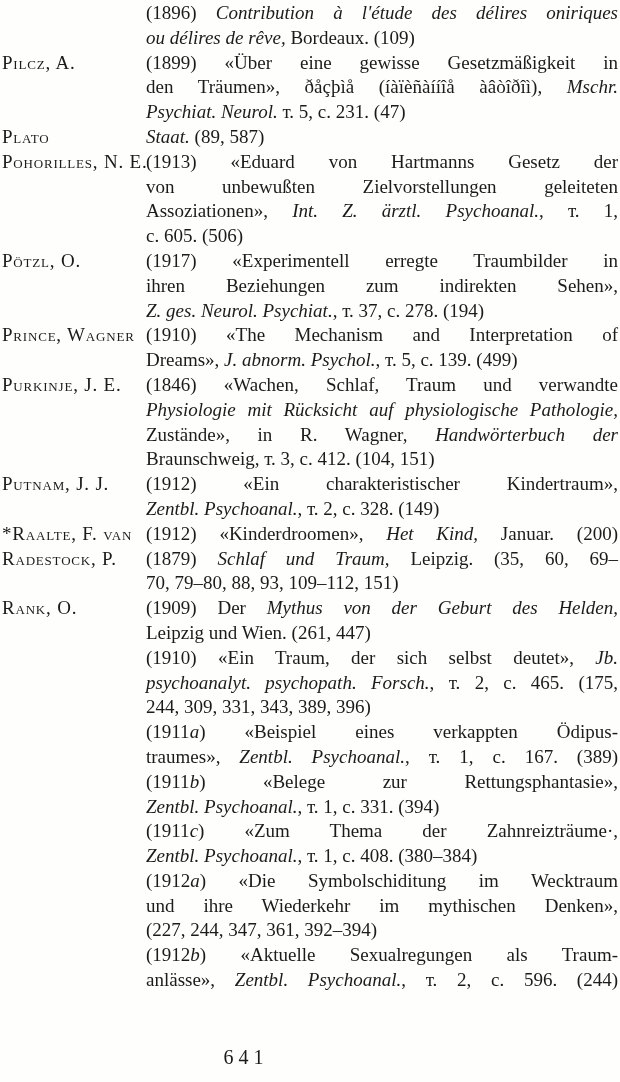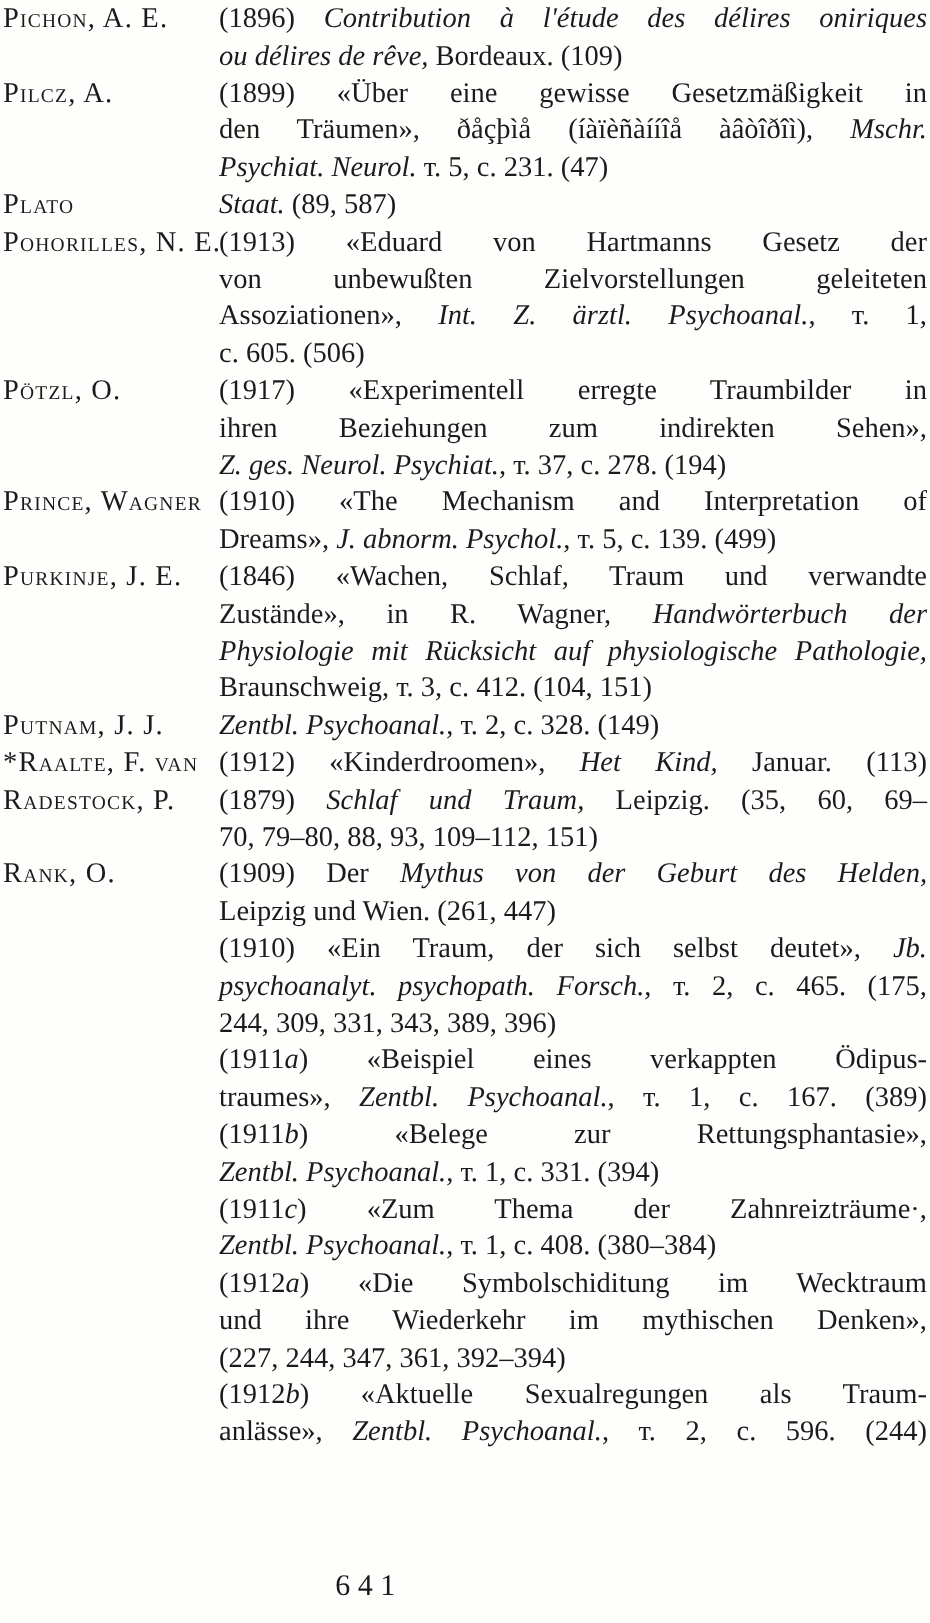--- a/index.html
+++ b/index.html
@@ -43,21 +43,20 @@
     letter-spacing: 5px;
     color: #1b1b1b;
   }
 </style>
 </head>
 <body>
 
 <div class="page">
   <div class="bib" id="bib">
       <div class="entry">
-        <div class="author">Pichon, A. E.</div>
         <div class="lines">
           <div class="bline jl"><span>(1896) </span><span class="it">Contribution à l'étude des délires oniriques</span></div>
           <div class="bline ll"><span class="it">ou délires de rêve,</span><span> Bordeaux. (109)</span></div>
         </div>
       </div>
       <div class="entry">
         <div class="author">Pilcz, A.</div>
         <div class="lines">
           <div class="bline jl"><span>(1899) «Über eine gewisse Gesetzmäßigkeit in</span></div>
           <div class="bline jl"><span>den Träumen», ðåçþìå (íàïèñàííîå àâòîðîì), </span><span class="it">Mschr.</span></div>
@@ -91,35 +90,36 @@
         <div class="author">Prince, Wagner</div>
         <div class="lines">
           <div class="bline jl"><span>(1910) «The Mechanism and Interpretation of</span></div>
           <div class="bline ll"><span>Dreams», </span><span class="it">J. abnorm. Psychol.</span><span>, т. 5, с. 139. (499)</span></div>
         </div>
       </div>
       <div class="entry">
         <div class="author">Purkinje, J. E.</div>
         <div class="lines">
           <div class="bline jl"><span>(1846) «Wachen, Schlaf, Traum und verwandte</span></div>
+          <div class="bline jl"><span class="it">Physiologie mit Rücksicht auf physiologische Pathologie,</span></div>
           <div class="bline jl"><span>Zustände», in R. Wagner, </span><span class="it">Handwörterbuch der</span></div>
-          <div class="bline jl"><span class="it">Physiologie mit Rücksicht auf physiologische Pathologie,</span></div>
           <div class="bline ll"><span>Braunschweig, т. 3, с. 412. (104, 151)</span></div>
         </div>
       </div>
       <div class="entry">
         <div class="author">Putnam, J. J.</div>
         <div class="lines">
+          <div class="bline jl"><span>(1912) «Ein charakteristischer Kindertraum»,</span></div>
           <div class="bline ll"><span class="it">Zentbl. Psychoanal.</span><span>, т. 2, с. 328. (149)</span></div>
         </div>
       </div>
       <div class="entry">
         <div class="author">*Raalte, F. van</div>
         <div class="lines">
-          <div class="bline jl"><span>(1912) «Kinderdroomen», </span><span class="it">Het Kind,</span><span> Januar. (113)</span></div>
+          <div class="bline jl"><span>(1912) «Kinderdroomen», </span><span class="it">Het Kind,</span><span> Januar. (200)</span></div>
         </div>
       </div>
       <div class="entry">
         <div class="author">Radestock, P.</div>
         <div class="lines">
           <div class="bline jl"><span>(1879) </span><span class="it">Schlaf und Traum,</span><span> Leipzig. (35, 60, 69–</span></div>
           <div class="bline ll"><span>70, 79–80, 88, 93, 109–112, 151)</span></div>
         </div>
       </div>
       <div class="entry">

